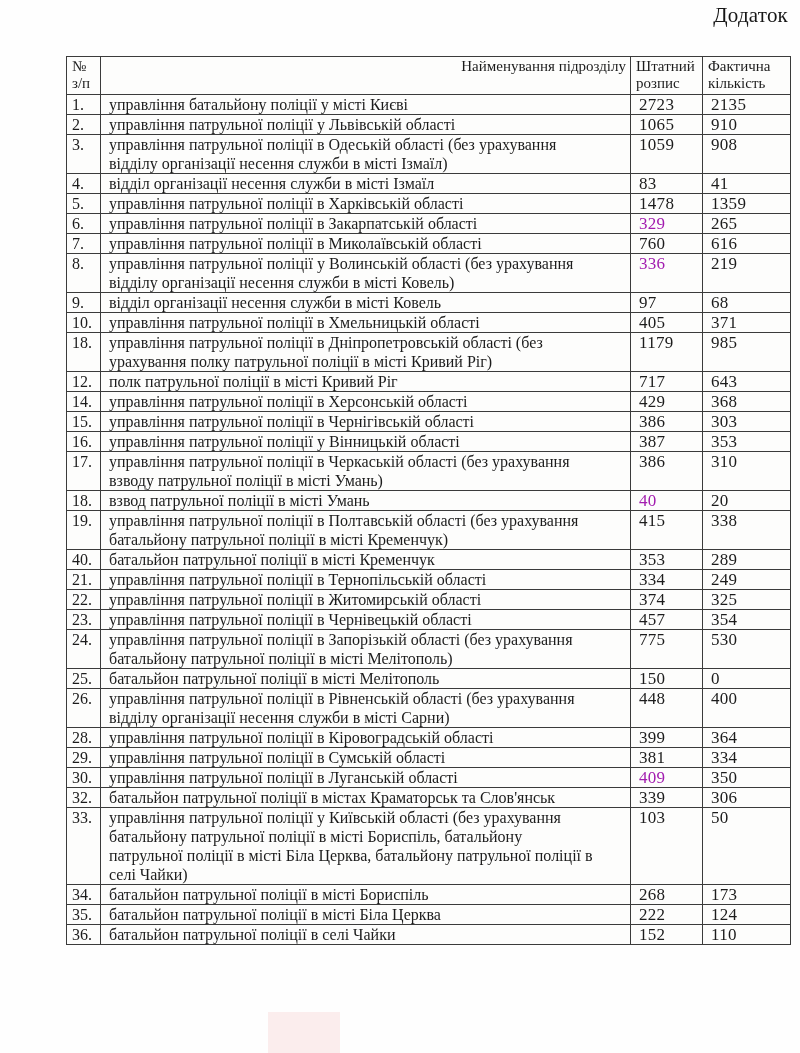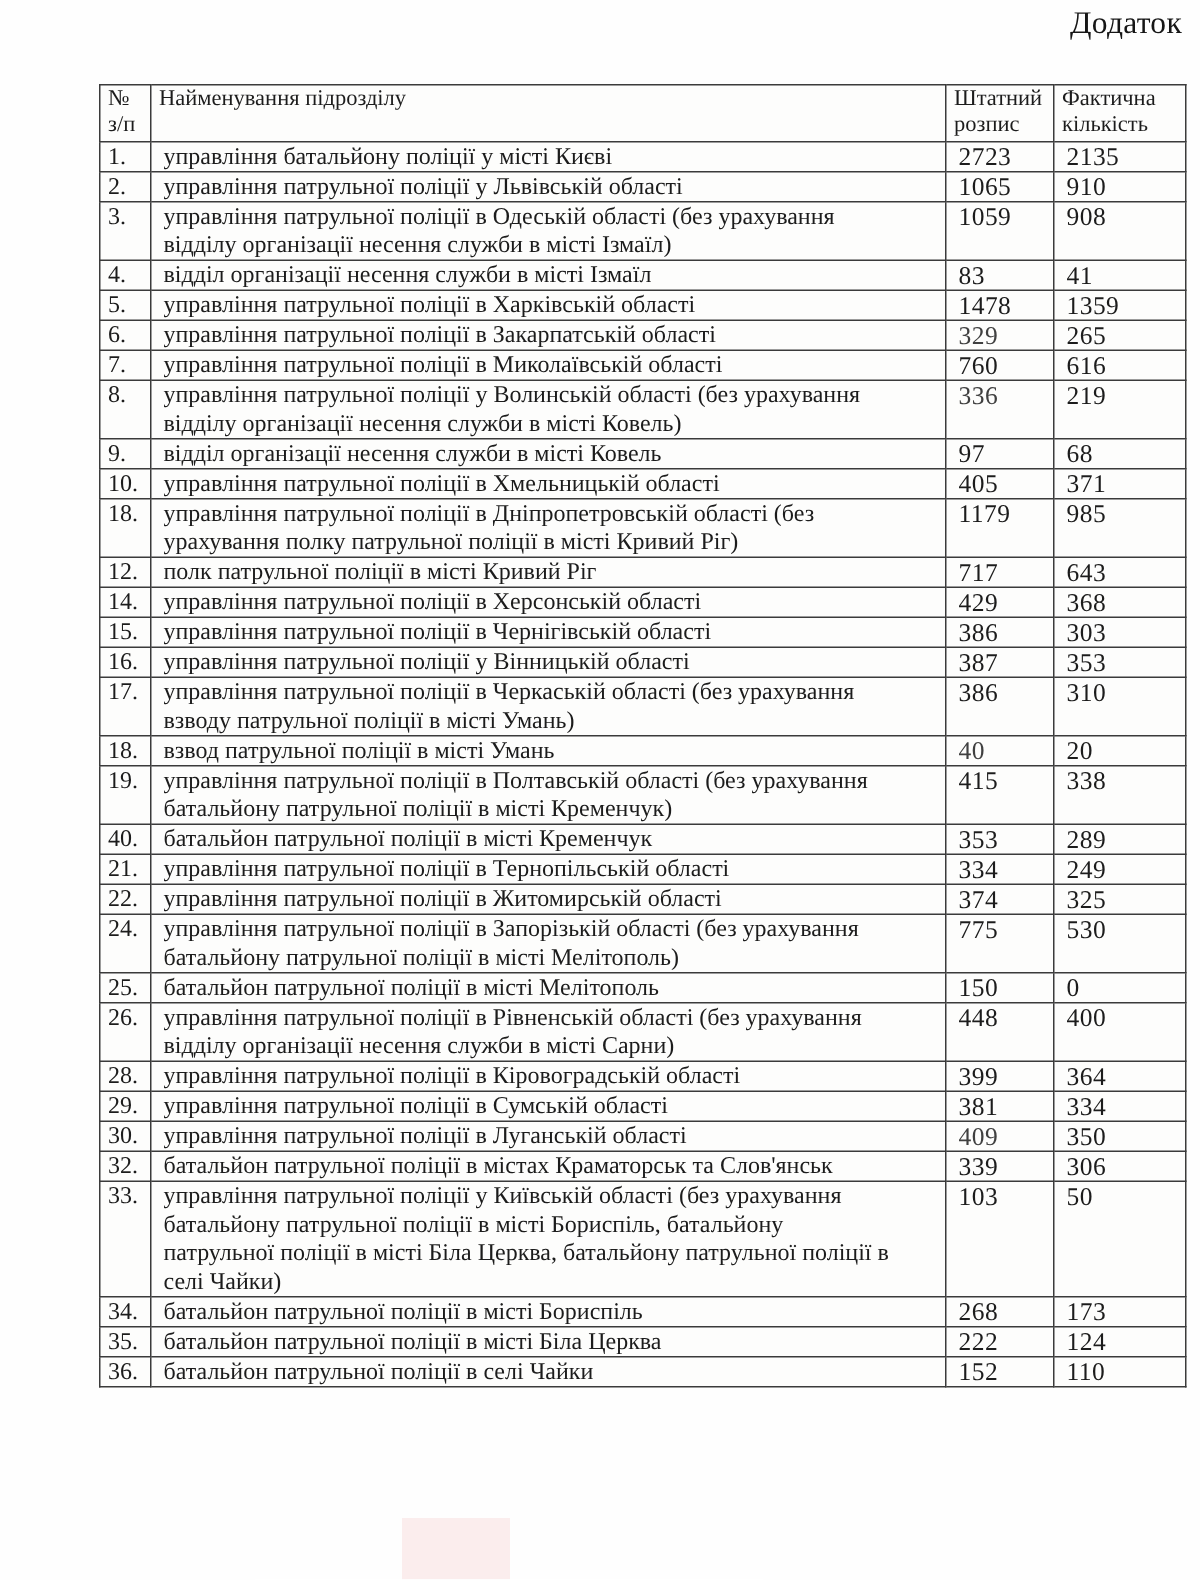--- a/index.html
+++ b/index.html
@@ -36,37 +36,37 @@
     color: #1c1c1c;
     overflow: hidden;
   }
   th {
     font-weight: normal;
     font-size: 15px;
     line-height: 17px;
     padding: 1px 4px 2px 5px;
     text-align: left;
   }
-  th.col-name { text-align: left; }
+  th.col-name { text-align: right; }
   td {
     font-size: 16px;
     line-height: 19px;
     padding: 0 4px 0 5px;
   }
   .col-num    { width: 34px; }
   .col-name   { width: 530px; }
   .col-staff  { width: 72px; }
   .col-actual { width: 88px; }
   td.col-name { padding: 0 36px 0 8px; }
   td.col-staff, td.col-actual {
     font-size: 17px;
     padding: 0 2px 0 8px;
     letter-spacing: 0.3px;
   }
-  td.faded { color: #404040; }
+  td.faded { color: #a21caf; }
   
   .scan-artifact {
     position: absolute;
     left: 268px; top: 1012px;
     width: 72px; height: 41px;
     background: rgba(243, 178, 178, 0.22);
   }
 </style>
 </head>
 <body>
@@ -210,20 +210,26 @@
           <td class="col-staff">334</td>
           <td class="col-actual">249</td>
         </tr>
         <tr>
           <td class="col-num">22.</td>
           <td class="col-name">управління патрульної поліції в Житомирській області</td>
           <td class="col-staff">374</td>
           <td class="col-actual">325</td>
         </tr>
         <tr>
+          <td class="col-num">23.</td>
+          <td class="col-name">управління патрульної поліції в Чернівецькій області</td>
+          <td class="col-staff">457</td>
+          <td class="col-actual">354</td>
+        </tr>
+        <tr>
           <td class="col-num">24.</td>
           <td class="col-name">управління патрульної поліції в Запорізькій області (без урахування батальйону патрульної поліції в місті Мелітополь)</td>
           <td class="col-staff">775</td>
           <td class="col-actual">530</td>
         </tr>
         <tr>
           <td class="col-num">25.</td>
           <td class="col-name">батальйон патрульної поліції в місті Мелітополь</td>
           <td class="col-staff">150</td>
           <td class="col-actual">0</td>

